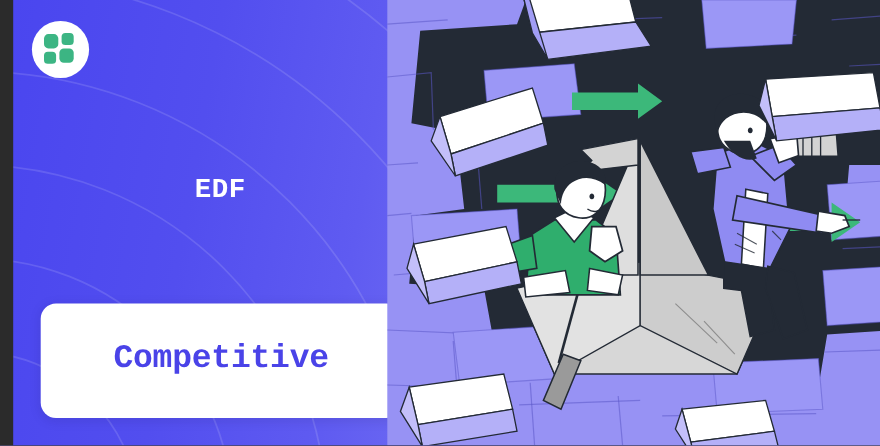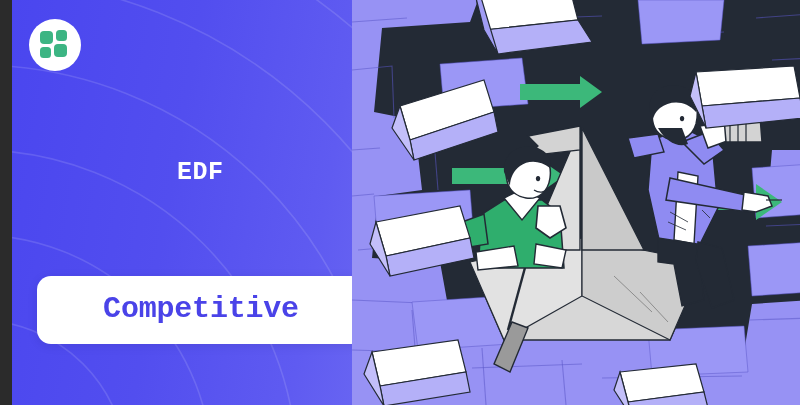--- a/index.html
+++ b/index.html
@@ -23,21 +23,21 @@
   .lg-tl{left:0;top:1px;width:13px;height:13px;border-radius:4px;}
   .lg-tr{left:16px;top:0px;width:11px;height:11px;border-radius:3.5px;}
   .lg-bl{left:0px;top:17px;width:11px;height:11px;border-radius:3.5px;}
   .lg-br{left:14px;top:14px;width:13px;height:13px;border-radius:4px;}
 
   
   .eyebrow{position:absolute;left:165px;top:160px;color:#ffffff;
            font-size:25px;font-weight:bold;letter-spacing:.5px;line-height:1;}
 
   
-  .title-card{position:absolute;left:25px;top:276px;width:328px;height:68px;
+  .title-card{position:absolute;left:25px;top:276px;width:328px;height:104px;
               background:#ffffff;border-radius:14px;
               display:flex;align-items:center;justify-content:center;
               box-shadow:0 2px 10px rgba(30,20,90,.13);}
   .title-card h1{margin:0;color:#4a43e8;font-size:30px;font-weight:bold;
                  line-height:1.12;text-align:center;letter-spacing:-.2px;}
 
   
   .illo{position:absolute;left:340px;top:0;width:460px;height:405px;}
   .illo svg{display:block;}
 </style>

